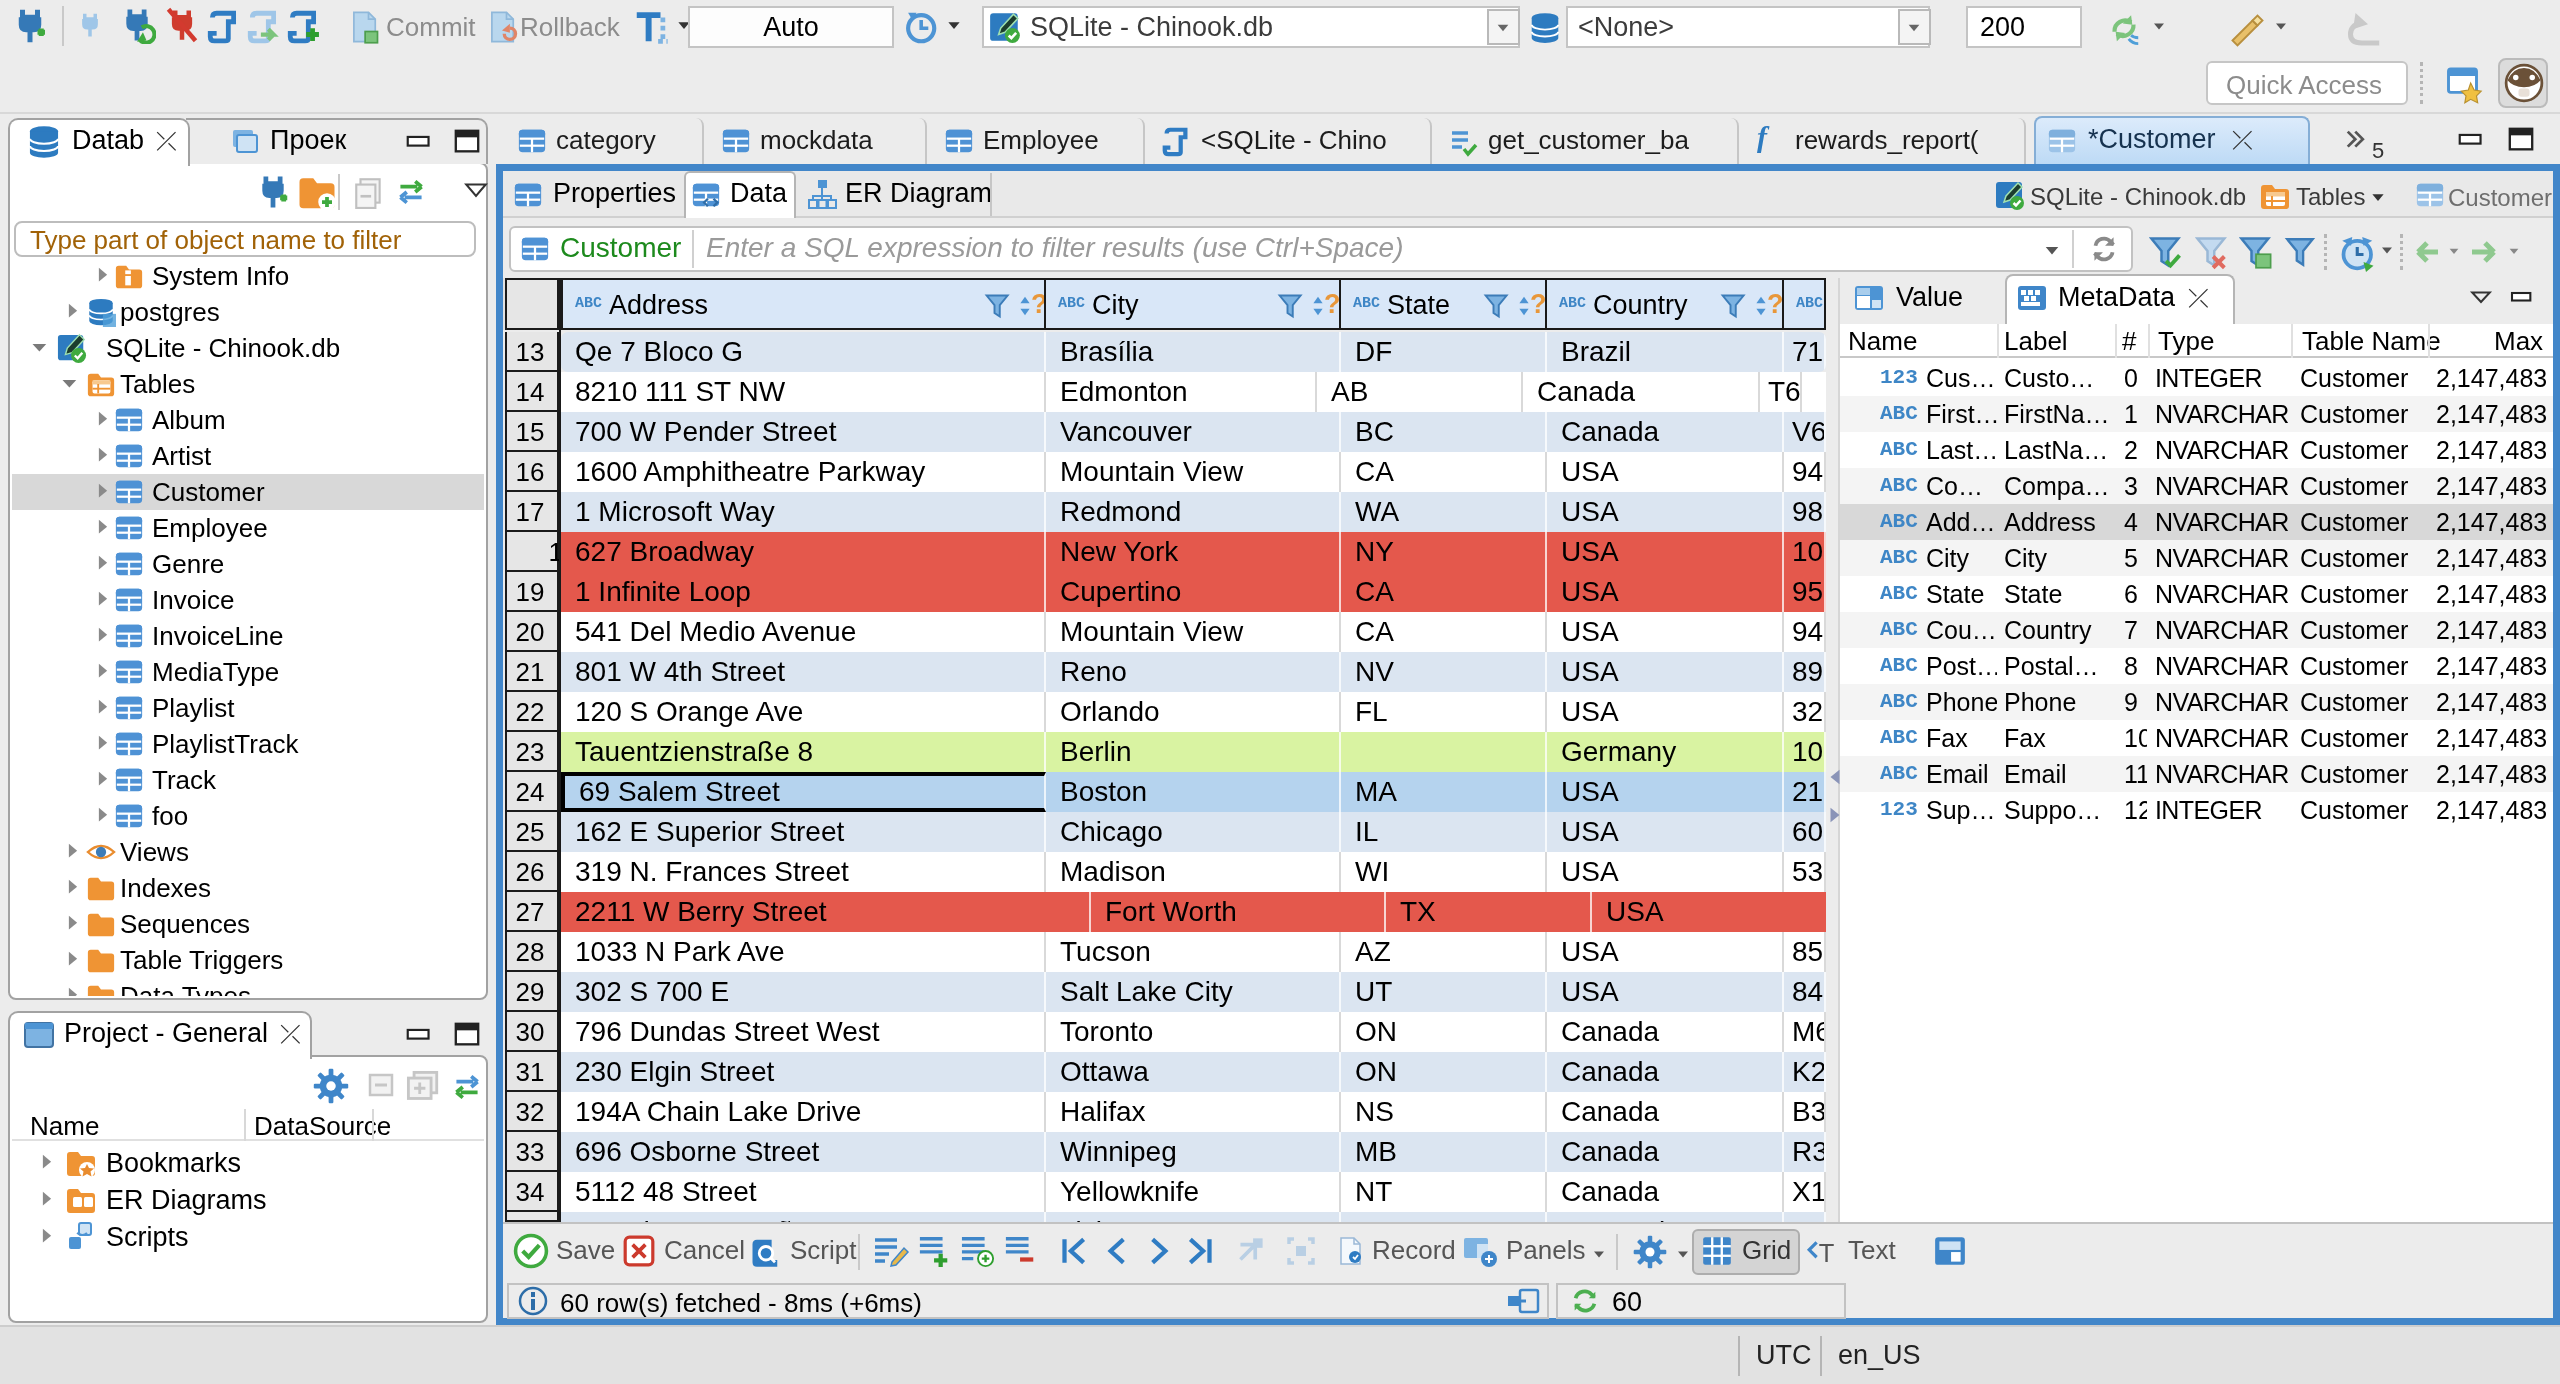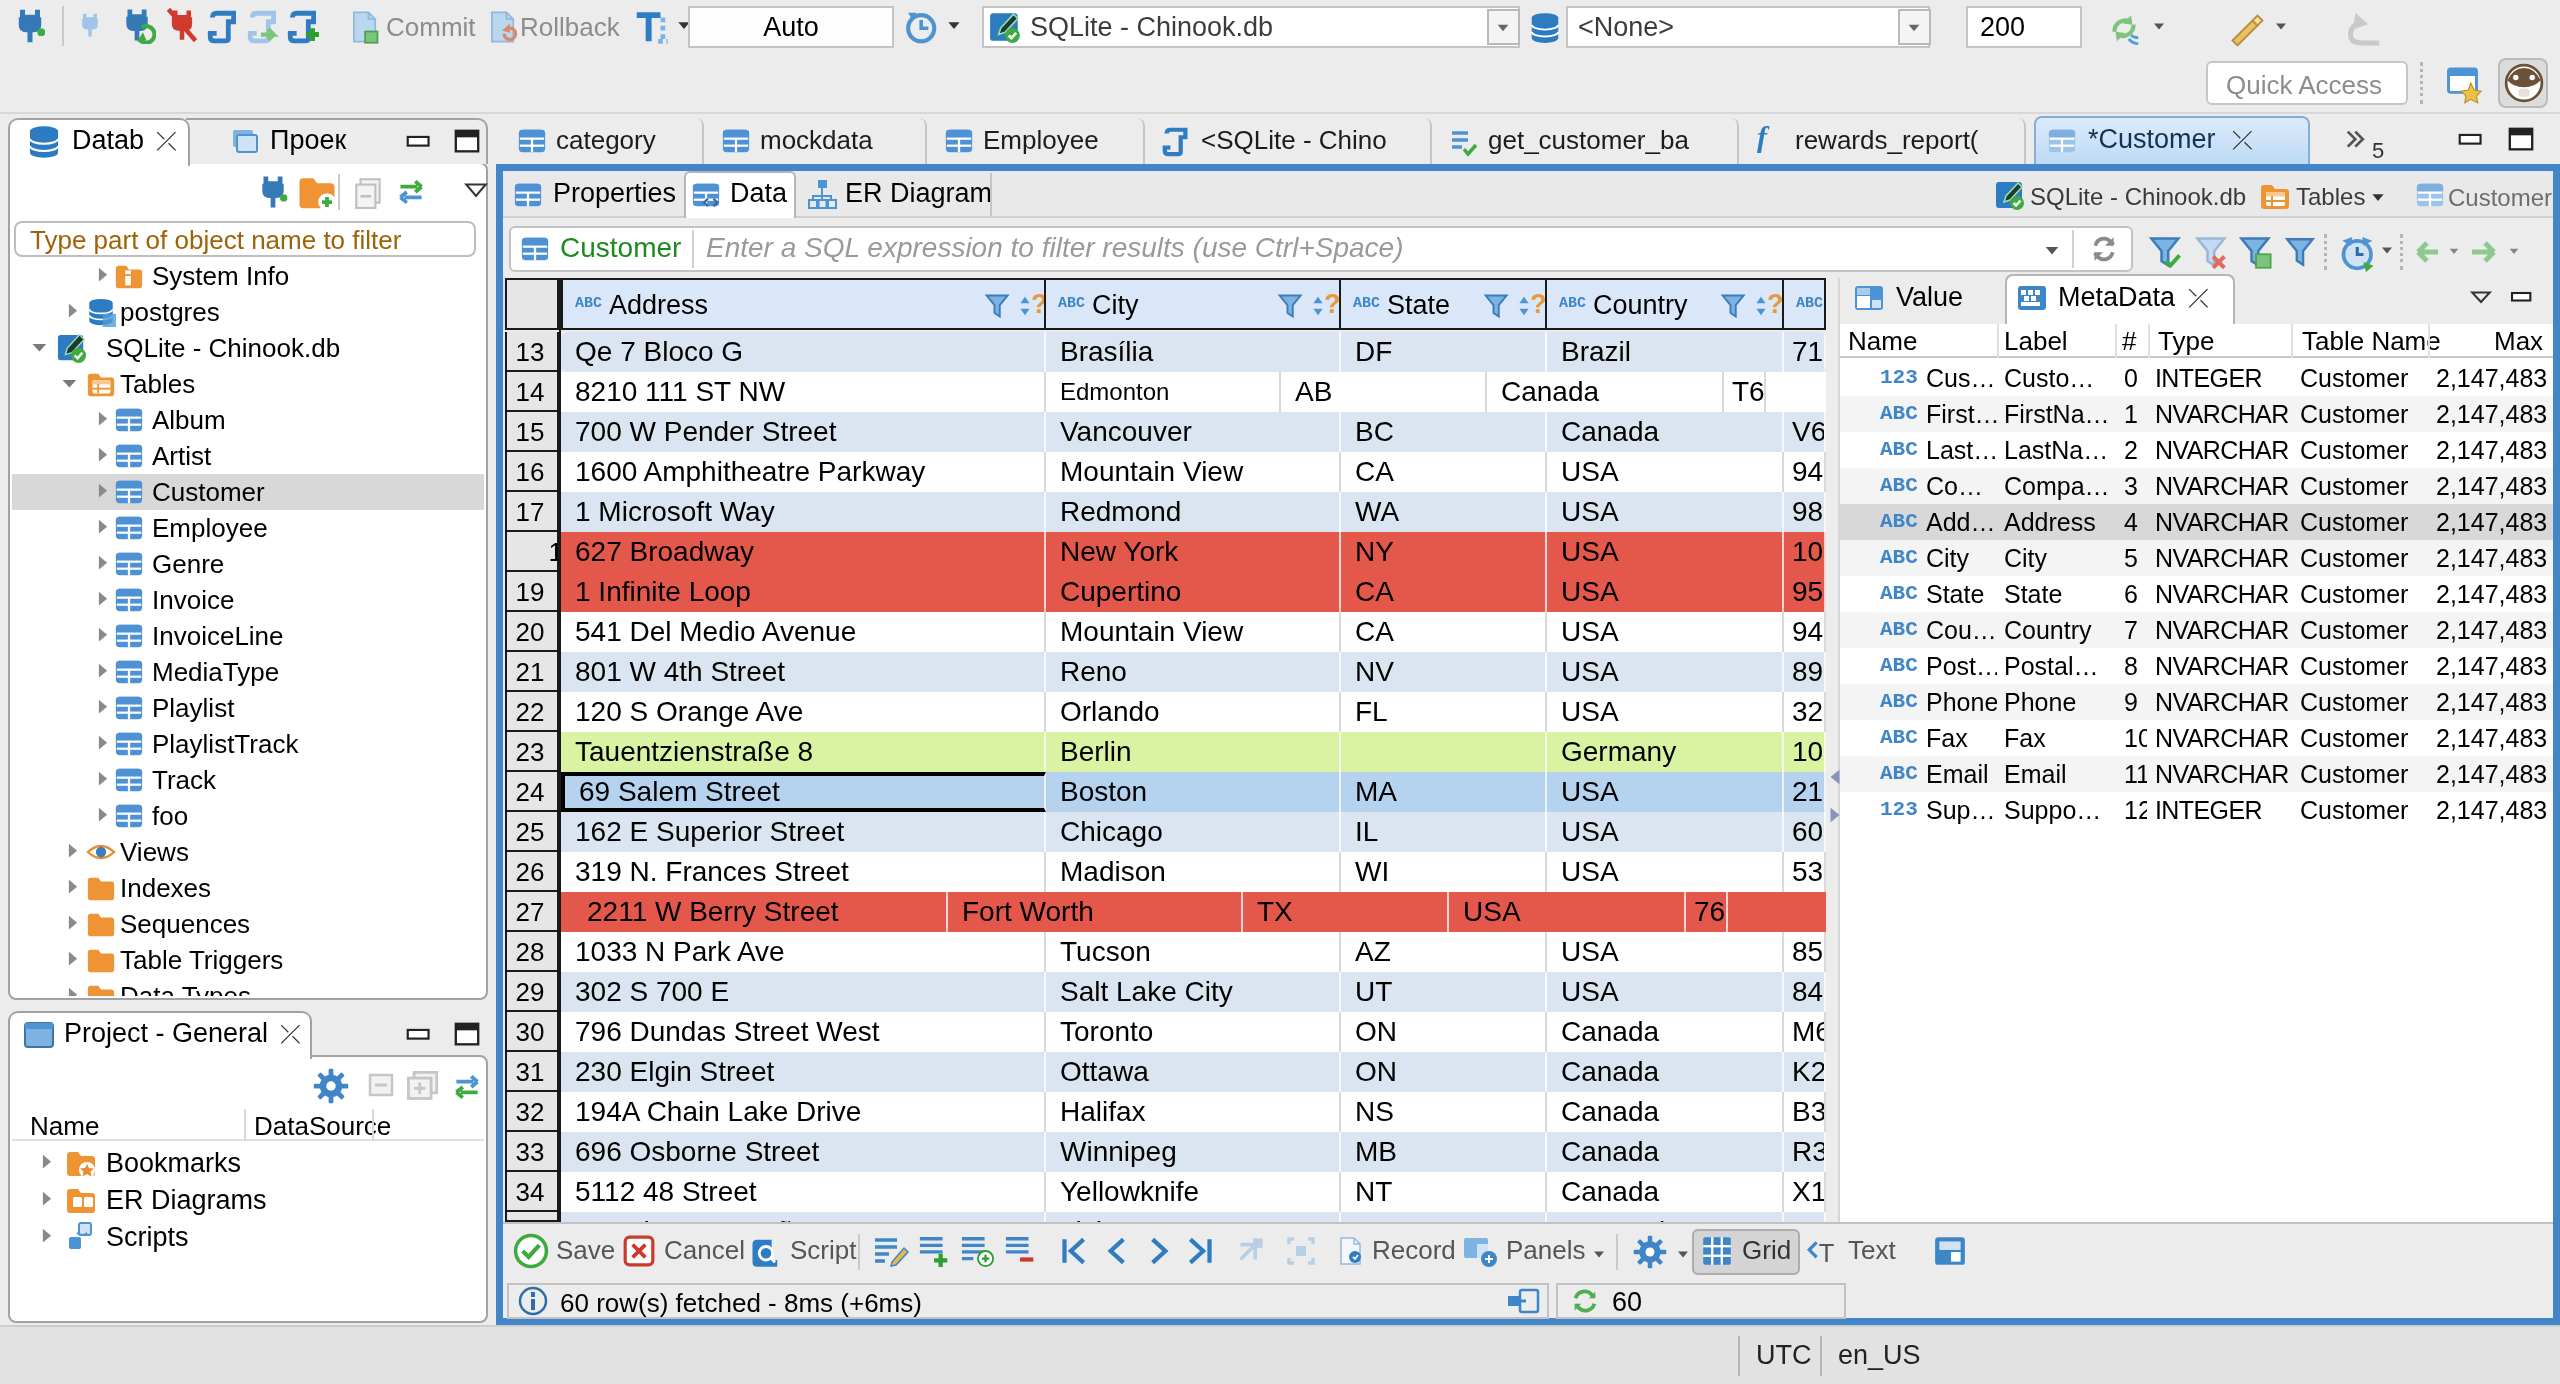--- a/index.html
+++ b/index.html
@@ -777,21 +777,21 @@
 <div class="cell" style="width:206px;border-right:2px solid rgba(255,255,255,0.75);font-size:28px;padding-left:14px;">DF</div>
 <div class="cell" style="width:237px;border-right:2px solid rgba(255,255,255,0.75);font-size:28px;padding-left:14px;">Brazil</div>
 <div class="cell" style="width:42px;border-right:2px solid rgba(255,255,255,0.75);font-size:28px;padding-left:8px;">71</div>
 </div>
   </div>
 <div class="abs" style="left:505px;top:372px;width:54px;height:40px;background:#e6e6e6;border:2px solid #1a1a1a;border-top:none;"></div>
 <div class="abs" style="left:505px;top:377px;width:50px;text-align:center;font-size:26px;">14</div>
 <div class="abs" style="left:561px;top:372px;width:1265px;height:40px;overflow:hidden;">
 <div style="width:100%;height:40px;background:#ffffff;display:flex;">
 <div class="cell" style="width:485px;border-right:2px solid #d9d9d9;font-size:28px;padding-left:14px;">8210 111 ST NW</div>
-<div class="cell" style="width:235px;border-right:2px solid #d9d9d9;font-size:24px;padding-left:14px;">Edmonton</div>
+<div class="cell" style="width:271px;border-right:2px solid #d9d9d9;font-size:28px;padding-left:14px;">Edmonton</div>
 <div class="cell" style="width:206px;border-right:2px solid #d9d9d9;font-size:28px;padding-left:14px;">AB</div>
 <div class="cell" style="width:237px;border-right:2px solid #d9d9d9;font-size:28px;padding-left:14px;">Canada</div>
 <div class="cell" style="width:42px;border-right:2px solid #d9d9d9;font-size:28px;padding-left:8px;text-align:center;">T6</div>
 </div>
   </div>
 <div class="abs" style="left:505px;top:412px;width:54px;height:40px;background:#e6e6e6;border:2px solid #1a1a1a;border-top:none;"></div>
 <div class="abs" style="left:505px;top:417px;width:50px;text-align:center;font-size:26px;">15</div>
 <div class="abs" style="left:561px;top:412px;width:1265px;height:40px;overflow:hidden;">
 <div style="width:100%;height:40px;background:#dbe5f1;display:flex;">
 <div class="cell" style="width:485px;border-right:2px solid rgba(255,255,255,0.75);font-size:28px;padding-left:14px;">700 W Pender Street</div>
@@ -919,21 +919,21 @@
 <div class="cell" style="width:295px;border-right:2px solid #d9d9d9;font-size:28px;padding-left:14px;">Madison</div>
 <div class="cell" style="width:206px;border-right:2px solid #d9d9d9;font-size:28px;padding-left:14px;">WI</div>
 <div class="cell" style="width:237px;border-right:2px solid #d9d9d9;font-size:28px;padding-left:14px;">USA</div>
 <div class="cell" style="width:42px;border-right:2px solid #d9d9d9;font-size:28px;padding-left:8px;">53</div>
 </div>
   </div>
 <div class="abs" style="left:505px;top:892px;width:54px;height:40px;background:#e6e6e6;border:2px solid #1a1a1a;border-top:none;"></div>
 <div class="abs" style="left:505px;top:897px;width:50px;text-align:center;font-size:26px;">27</div>
 <div class="abs" style="left:561px;top:892px;width:1265px;height:40px;overflow:hidden;">
 <div style="width:100%;height:40px;background:#e4584c;display:flex;">
-<div class="cell" style="width:387px;border-right:2px solid rgba(255,255,255,0.75);font-size:28px;padding-left:26px;">2211 W Berry Street</div>
+<div class="cell" style="width:530px;border-right:2px solid rgba(255,255,255,0.75);font-size:28px;padding-left:14px;">2211 W Berry Street</div>
 <div class="cell" style="width:295px;border-right:2px solid rgba(255,255,255,0.75);font-size:28px;padding-left:14px;">Fort Worth</div>
 <div class="cell" style="width:206px;border-right:2px solid rgba(255,255,255,0.75);font-size:28px;padding-left:14px;">TX</div>
 <div class="cell" style="width:237px;border-right:2px solid rgba(255,255,255,0.75);font-size:28px;padding-left:14px;">USA</div>
 <div class="cell" style="width:42px;border-right:2px solid rgba(255,255,255,0.75);font-size:28px;padding-left:8px;">76</div>
 </div>
   </div>
 <div class="abs" style="left:505px;top:932px;width:54px;height:40px;background:#e6e6e6;border:2px solid #1a1a1a;border-top:none;"></div>
 <div class="abs" style="left:505px;top:937px;width:50px;text-align:center;font-size:26px;">28</div>
 <div class="abs" style="left:561px;top:932px;width:1265px;height:53px;overflow:hidden;">
 <div style="width:100%;height:40px;background:#ffffff;display:flex;">

